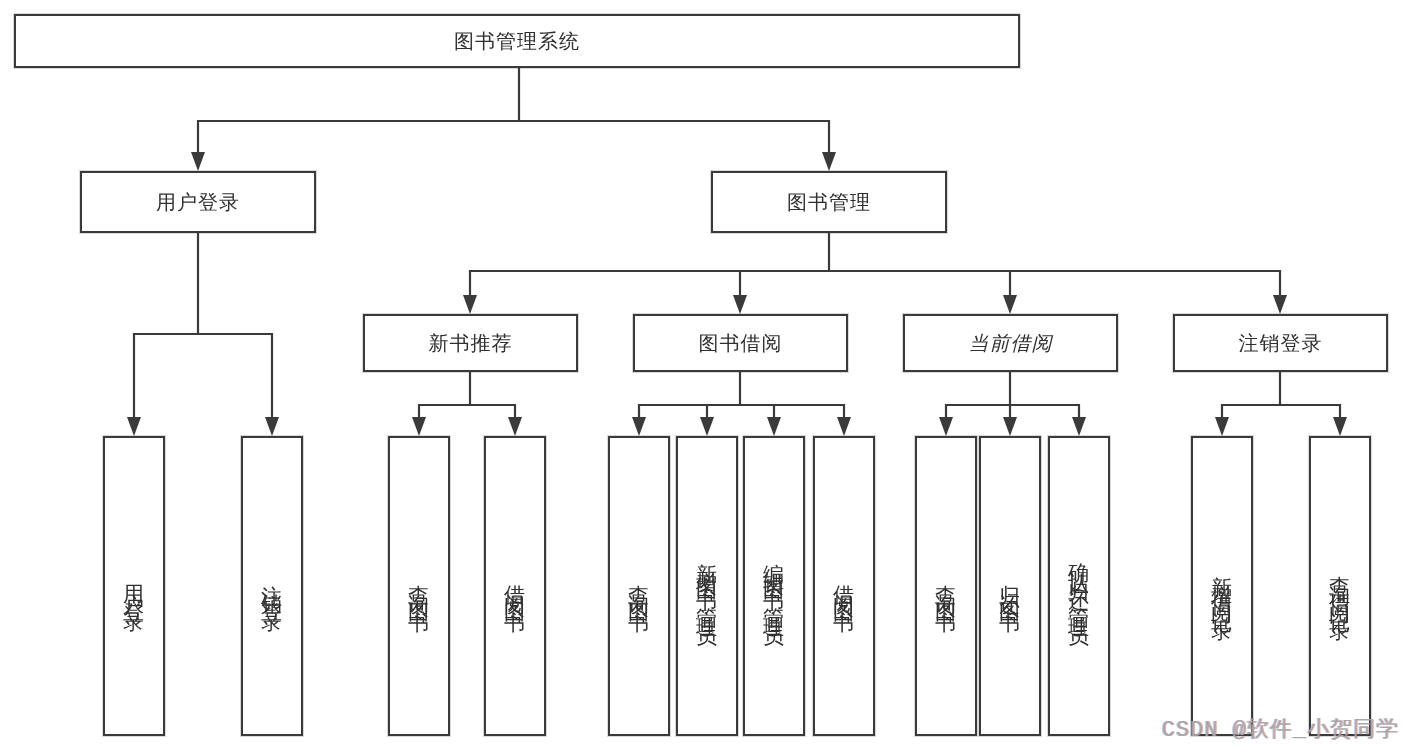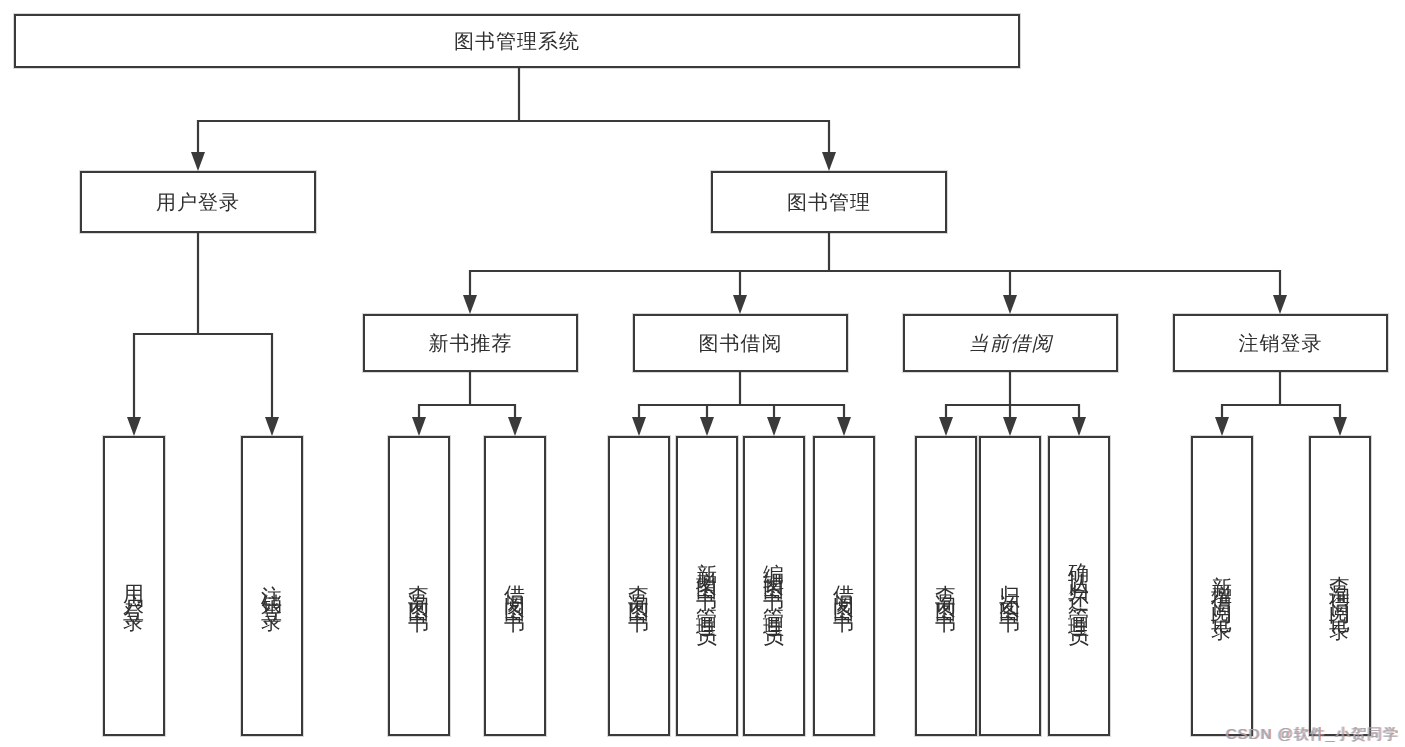--- a/index.html
+++ b/index.html
@@ -58,24 +58,25 @@
   .b-book { left: 711px;  top: 171px; width: 236px;  height: 62px; }
   .s0 { left: 363px;  top: 314px; width: 215px; height: 58px; }
   .s1 { left: 633px;  top: 314px; width: 215px; height: 58px; }
   .s2 { left: 903px;  top: 314px; width: 215px; height: 58px; font-style: italic; }
   .s3 { left: 1173px; top: 314px; width: 215px; height: 58px; }
   .watermark {
     position: absolute;
     right: 6px;
     bottom: 3px;
     z-index: 5;
-    font-size: 15px;
+    font-size: 22px;
     color: rgba(165,165,165,0.9);
     text-shadow: -1px 0 0 rgba(140,170,215,0.5), 1px 0 0 rgba(205,85,75,0.5);
     letter-spacing: 1px;
+    font-family: Liberation Mono, monospace;
   }
 </style>
 </head>
 <body>
 
 <div class="canvas">
 
   <div class="hbox root">图书管理系统</div>
   <div class="hbox b-user">用户登录</div>
   <div class="hbox b-book">图书管理</div>

